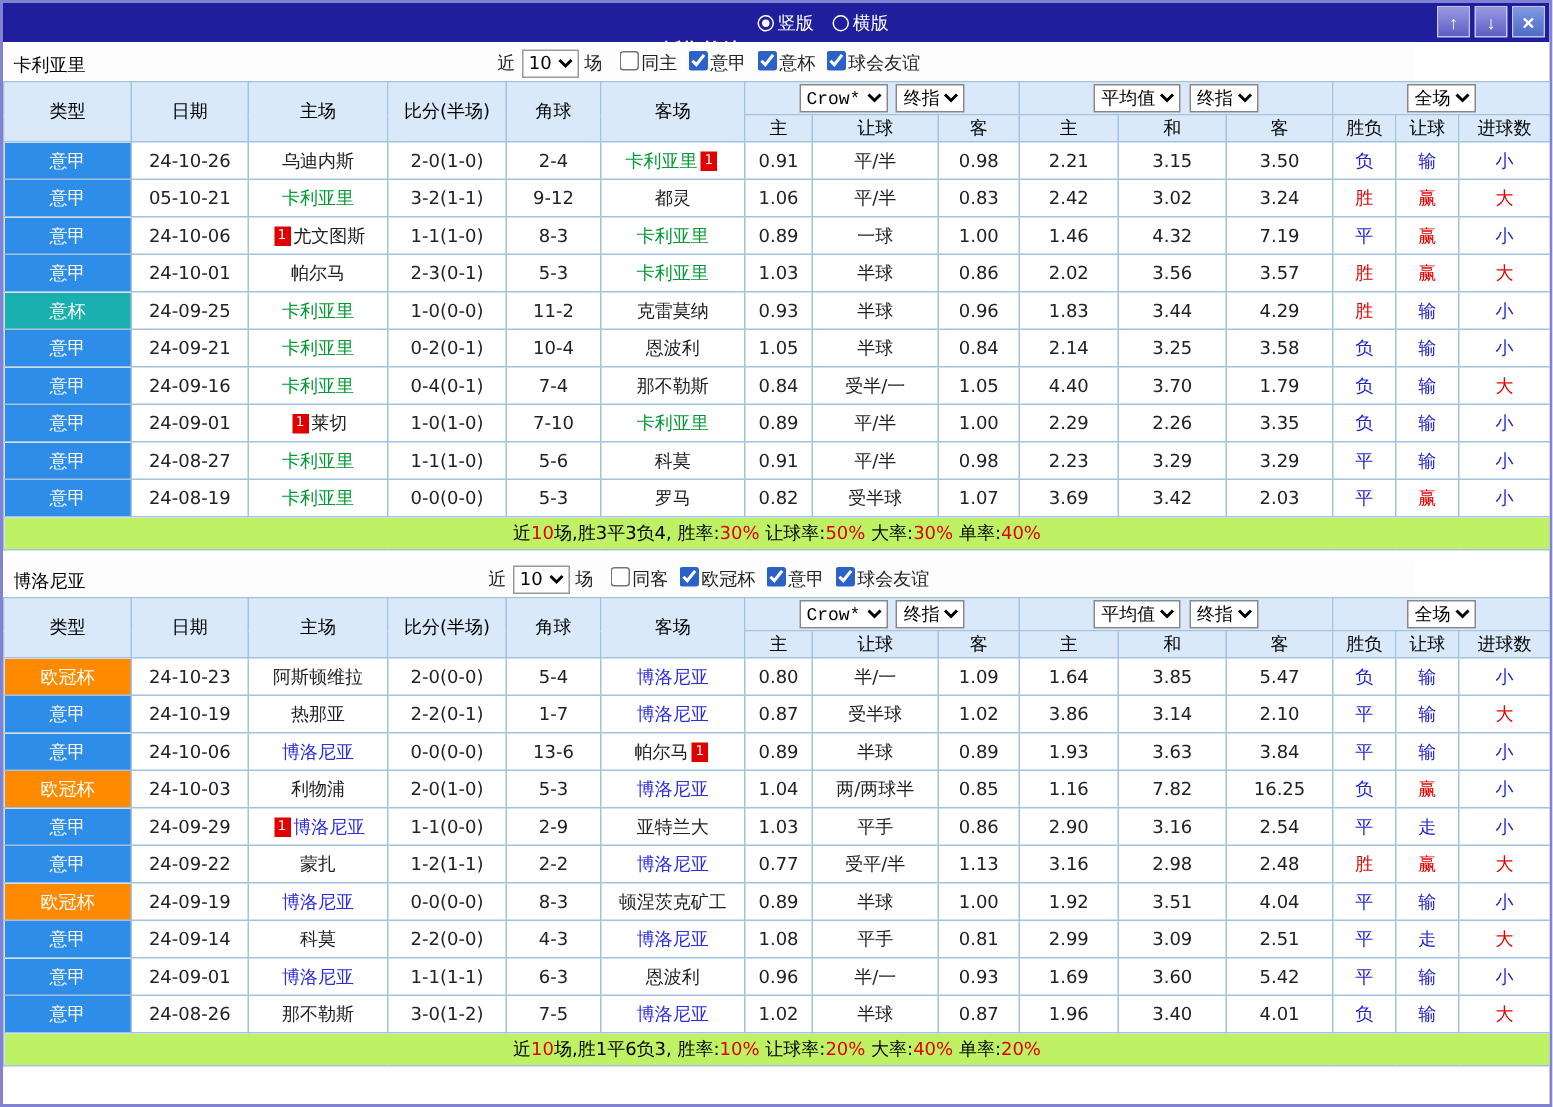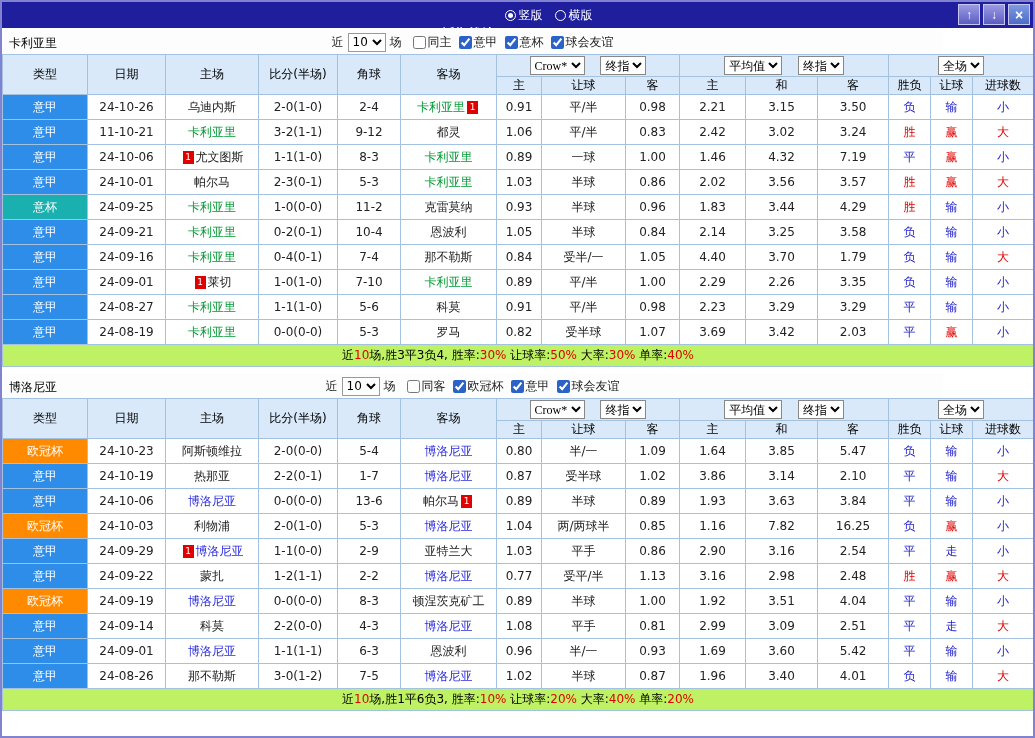--- a/index.html
+++ b/index.html
@@ -19,30 +19,30 @@
 
   
   #sections { padding-top: 2px; }
   .section { width: 941px; }
   .section + .section { margin-top: 7px; }
   .section-head { position: relative; height: 24px; background: #fdfdfd; }
   .team-name { position: absolute; left: 7px; top: 5px; color: #000; }
   .controls { display: flex; justify-content: center; align-items: center; height: 100%; gap: 4px; }
   .controls select { height: 19px; font-size: 12px; border: 1px solid #999; background: #fff; font-family: inherit; }
   .checks { display: inline-flex; align-items: center; }
-  .check-label { display: inline-flex; align-items: center; cursor: pointer; }
+  .check-label { display: inline-flex; cursor: pointer; }
   .check-label input { margin: 0 2px 0 7px; accent-color: #2a62c8; width: 13px; height: 13px; }
 
   
   table.grid { border-collapse: collapse; table-layout: fixed; width: 1031px; }
   .grid th, .grid td { border: 1px solid #a3c2e0; text-align: center; vertical-align: middle; padding: 0; white-space: nowrap; overflow: hidden; font-weight: normal; font-size: 12px; }
   .grid thead th { background: #d9e9f9; color: #000; }
   .hdr-top th { height: 22px; }
   .hdr-sub th { height: 18px; }
-  .hdr-top select { height: 19px; font-size: 12px; border: 1px solid #888; background: #fff; font-family: Liberation Serif, serif; margin: 0 6px; }
+  .hdr-top select { height: 19px; font-size: 12px; border: 1px solid #888; background: #fff; font-family: Liberation Mono, monospace; margin: 0 1px; }
   .grid tbody td { height: 25px; background: #fff; color: #222; }
   .type-cell { color: #fff !important; }
   .lg-blue { background: #2e8de8 !important; }
   .lg-teal { background: #1ab0b0 !important; }
   .lg-orange { background: #ff8a00 !important; }
   td.score { color: #e10000; }
   .team-green { color: #009933; }
   .team-blue { color: #2d2de0; }
   .card { display: inline-block; width: 11px; height: 13px; background: #e10000; color: #fff; font-size: 9px; line-height: 13px; vertical-align: middle; margin: 0 2px; text-align: center; }
   .col-r { color: #e10000 !important; }
@@ -168,21 +168,21 @@
               <td>0.98</td>
               <td>2.21</td>
               <td>3.15</td>
               <td>3.50</td>
               <td class="col-b">负</td>
               <td class="col-b">输</td>
               <td class="col-b">小</td>
             </tr>
             <tr>
               <td class="type-cell lg-blue">意甲</td>
-              <td>11-10-21</td>
+              <td>05-10-21</td>
               <td class="team-cell"><span class="team team-green">卡利亚里</span></td>
               <td class="score">3-2(1-1)</td>
               <td>9-12</td>
               <td class="team-cell"><span class="team">都灵</span></td>
               <td>1.06</td>
               <td>平/半</td>
               <td>0.83</td>
               <td>2.42</td>
               <td>3.02</td>
               <td>3.24</td>

